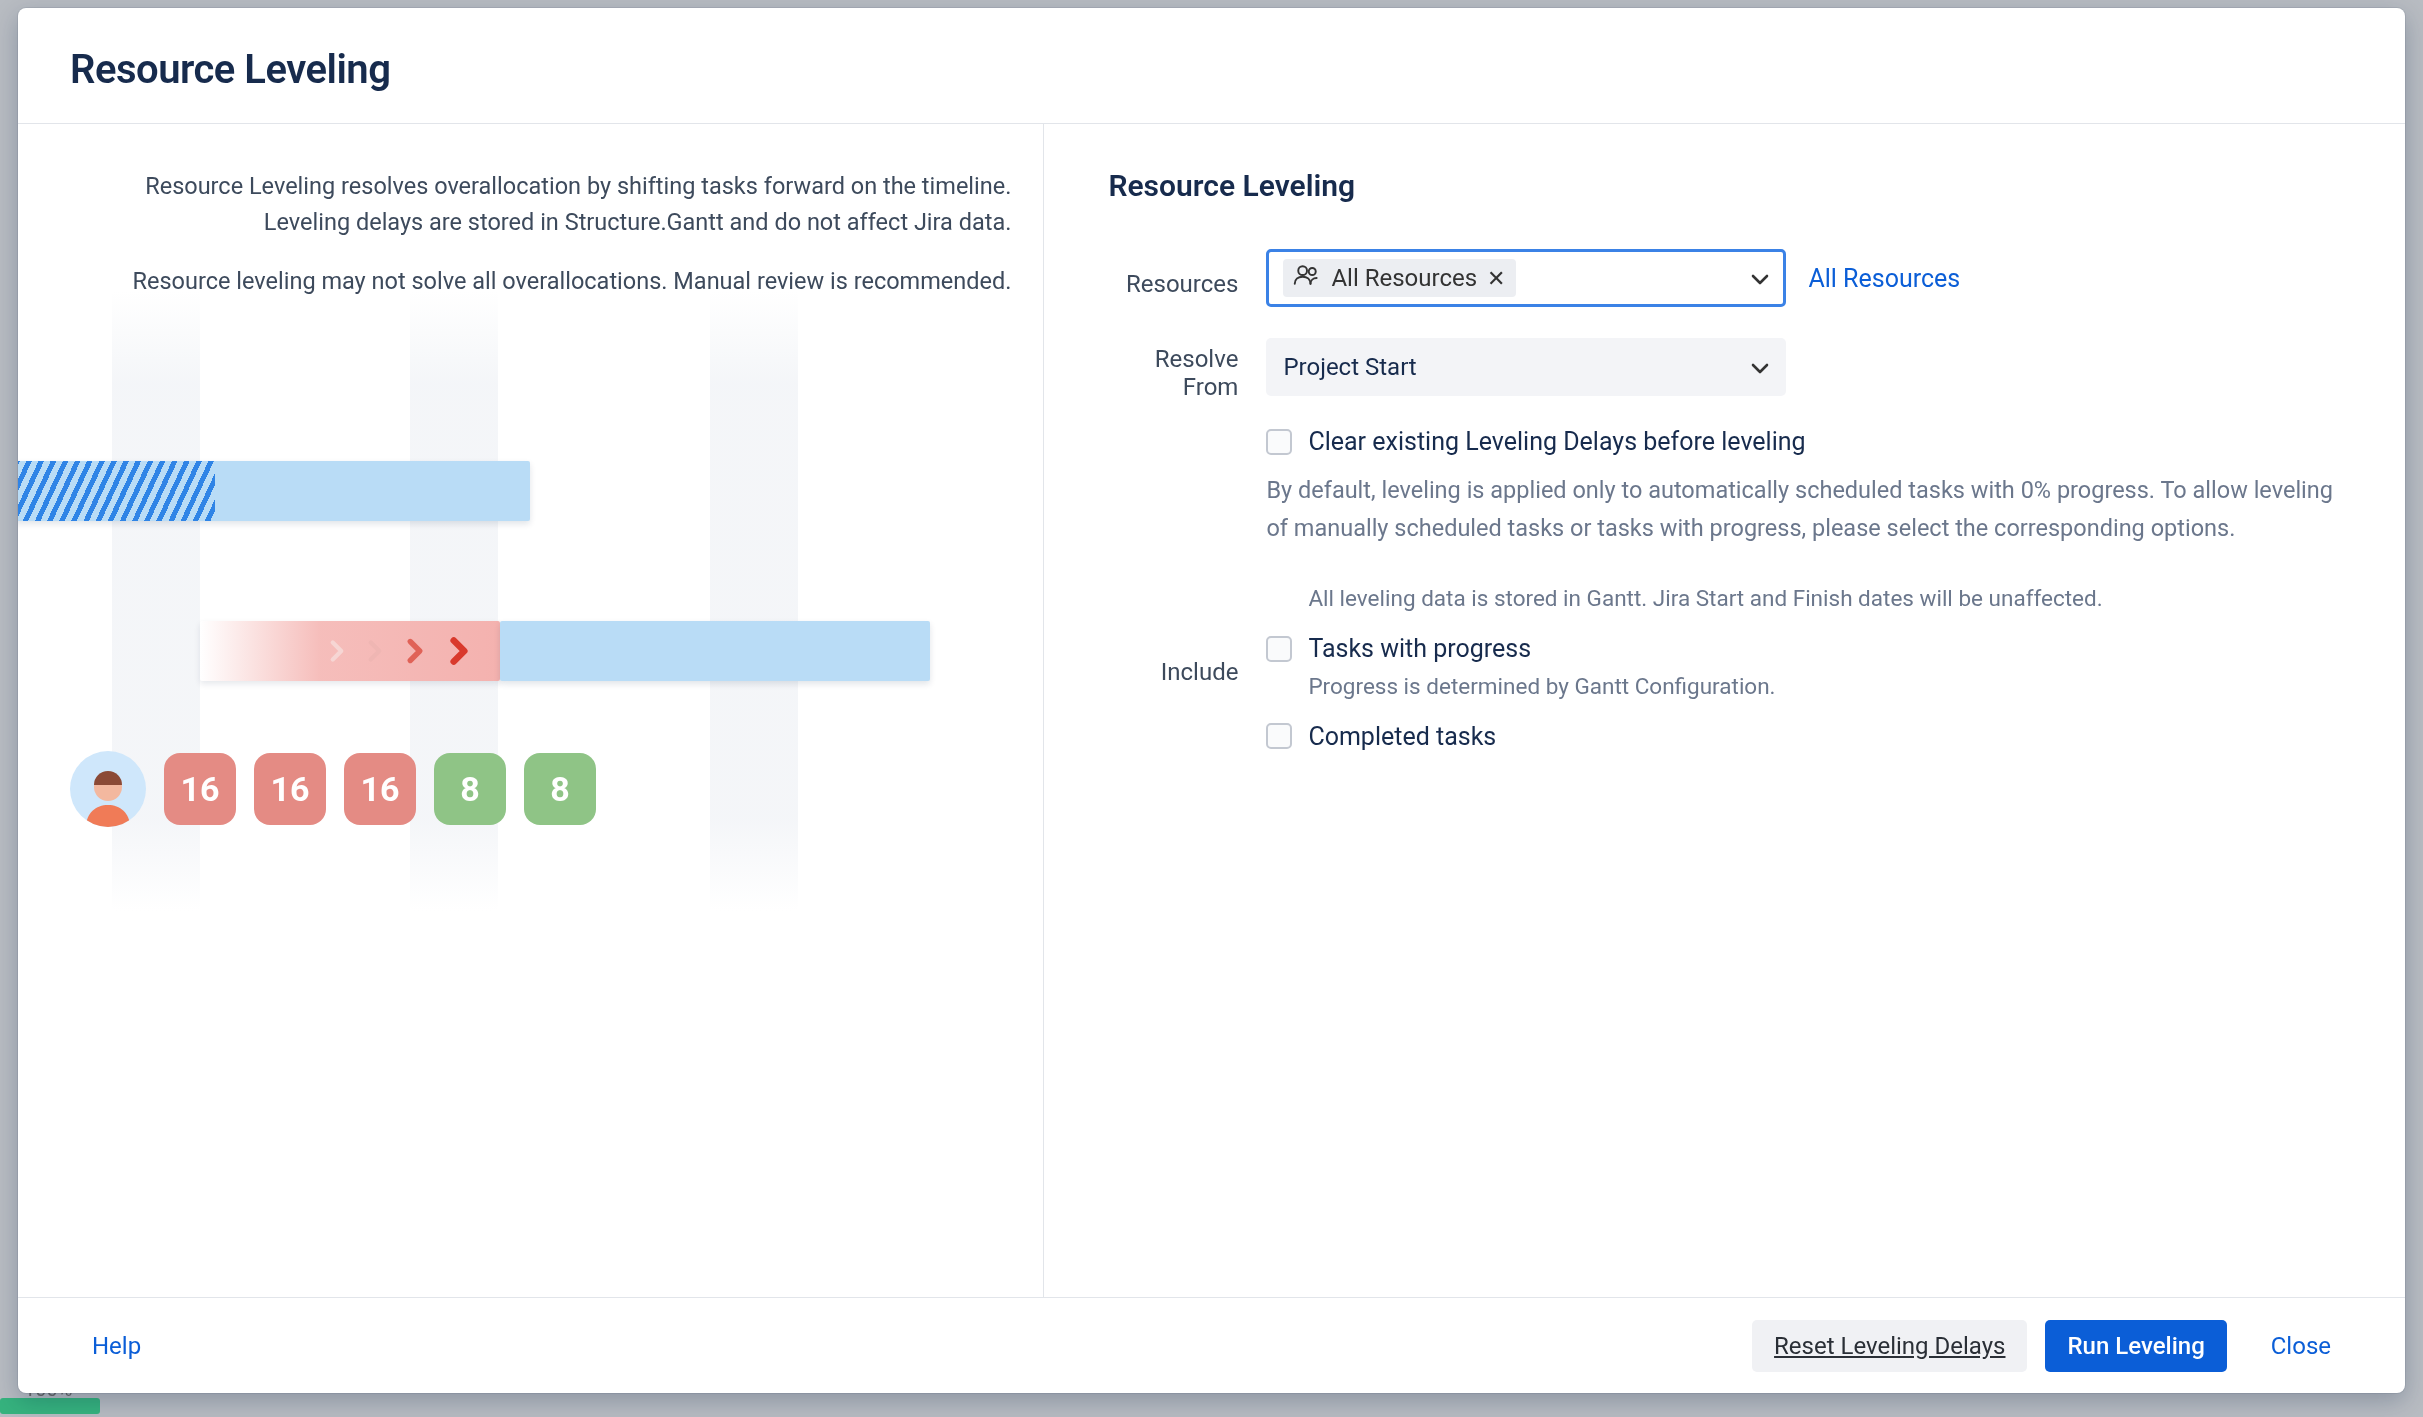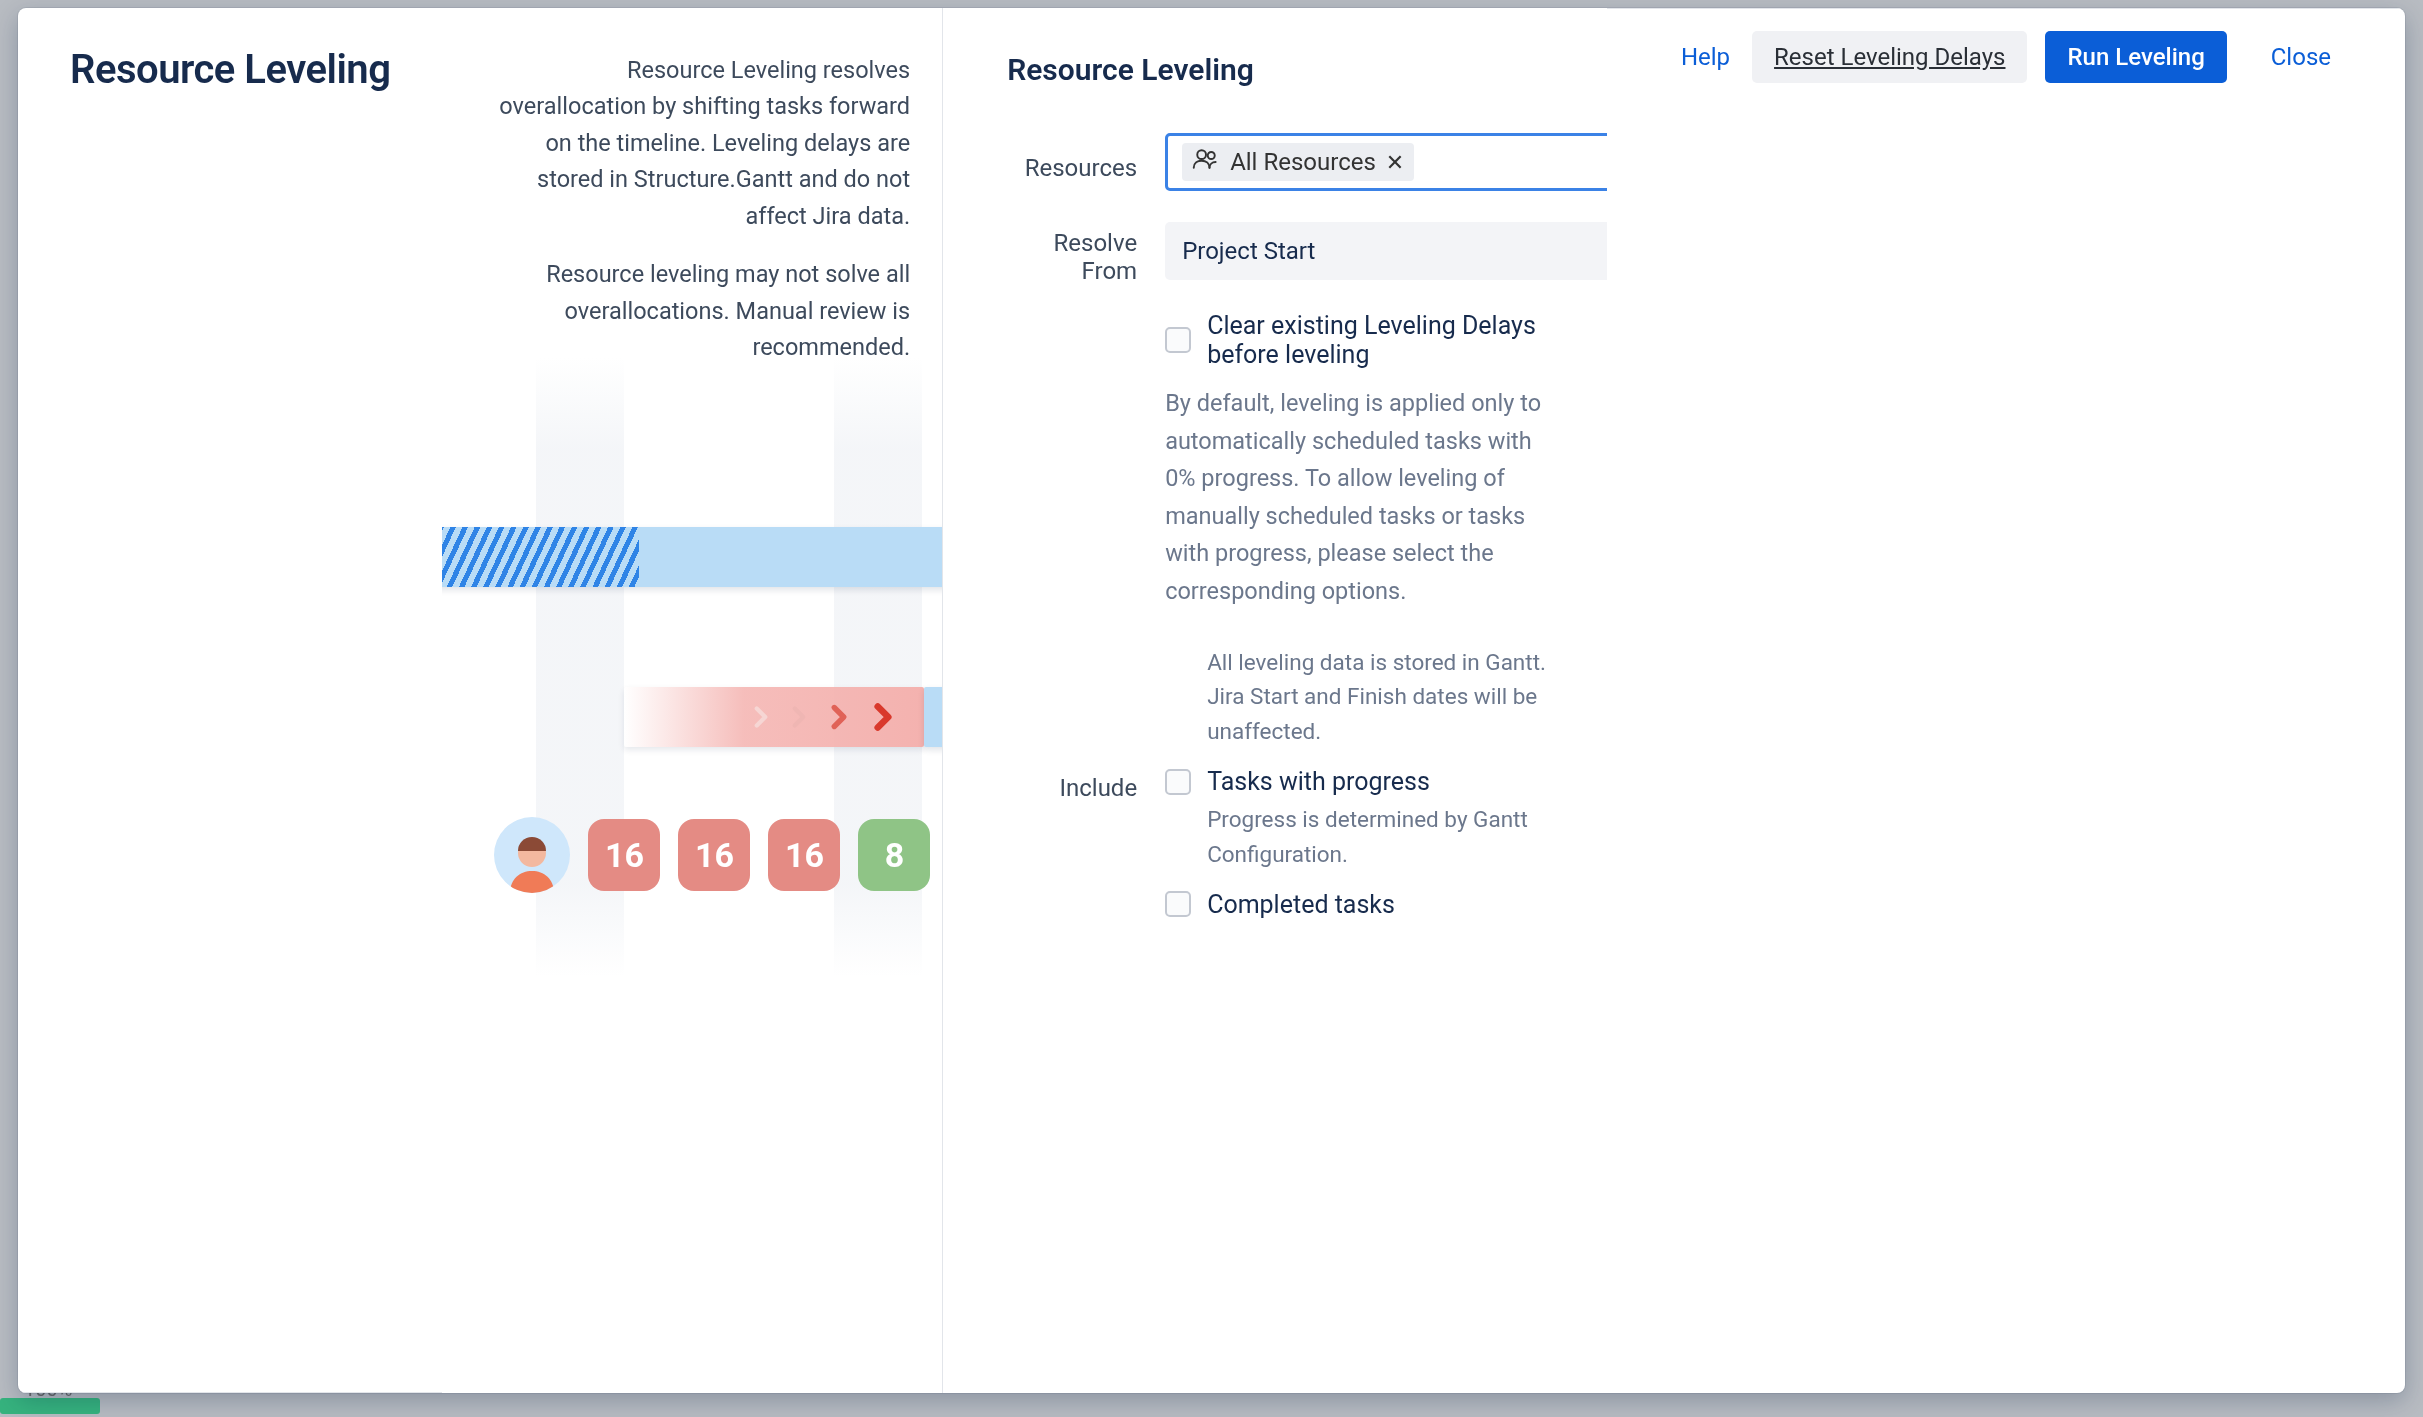--- a/index.html
+++ b/index.html
@@ -34,20 +34,21 @@
     margin-left: 24px;
   }
 
   .modal {
     position: absolute;
     top: 8px; left: 18px; right: 18px; bottom: 24px;
     background: #fff;
     border-radius: 8px;
     box-shadow: 0 8px 24px rgba(9,30,66,.25), 0 0 0 1px rgba(9,30,66,.08);
     display: flex;
+    flex-direction: column;
     overflow: hidden;
     z-index: 10;
   }
 
   .modal-header {
     padding: 38px 52px 30px 52px;
     border-bottom: 1px solid #e2e5ea;
   }
   .modal-header h1 {
     font-size: 40px;

